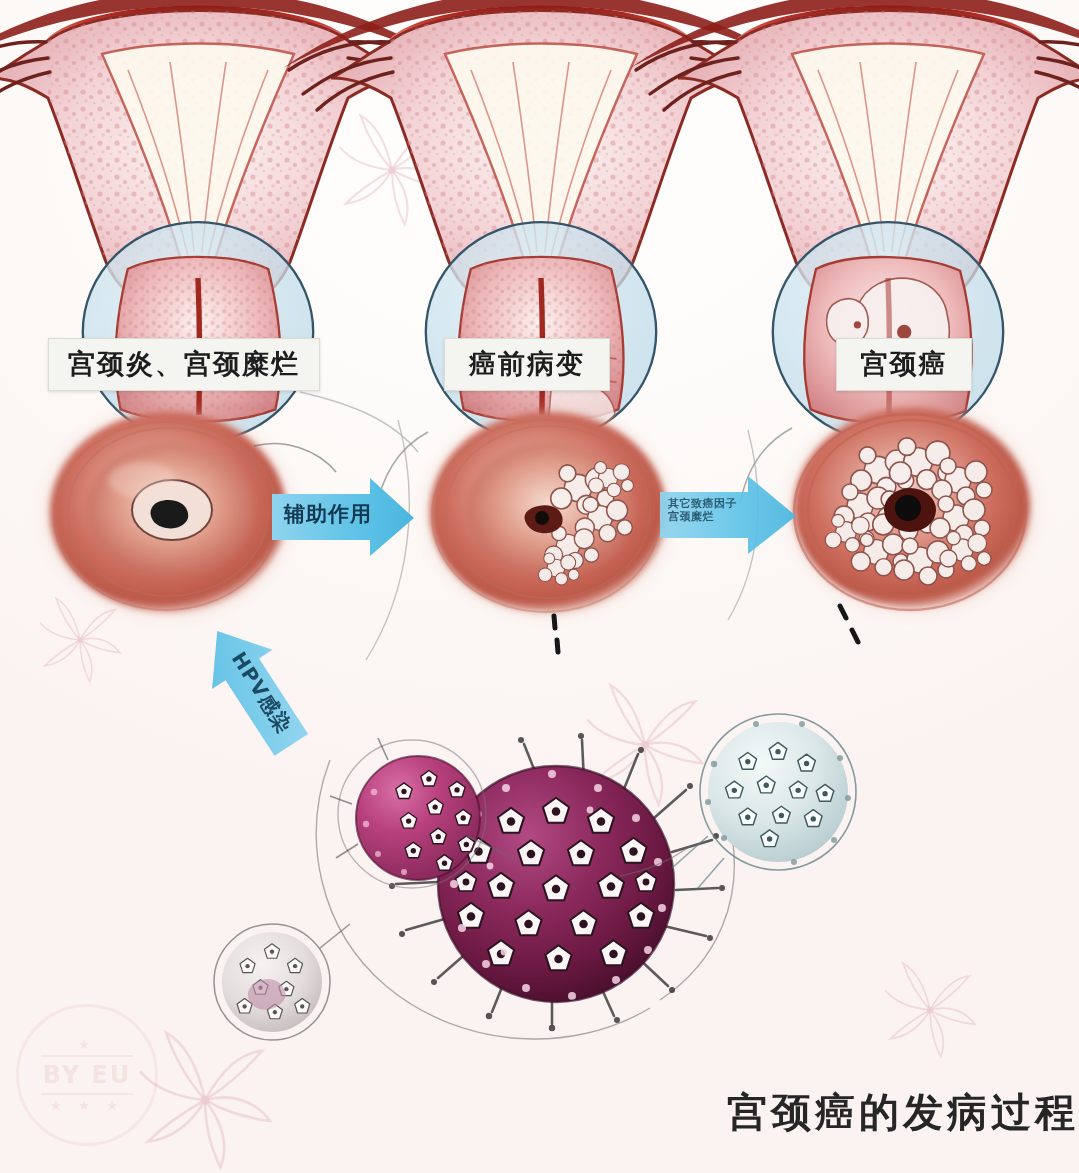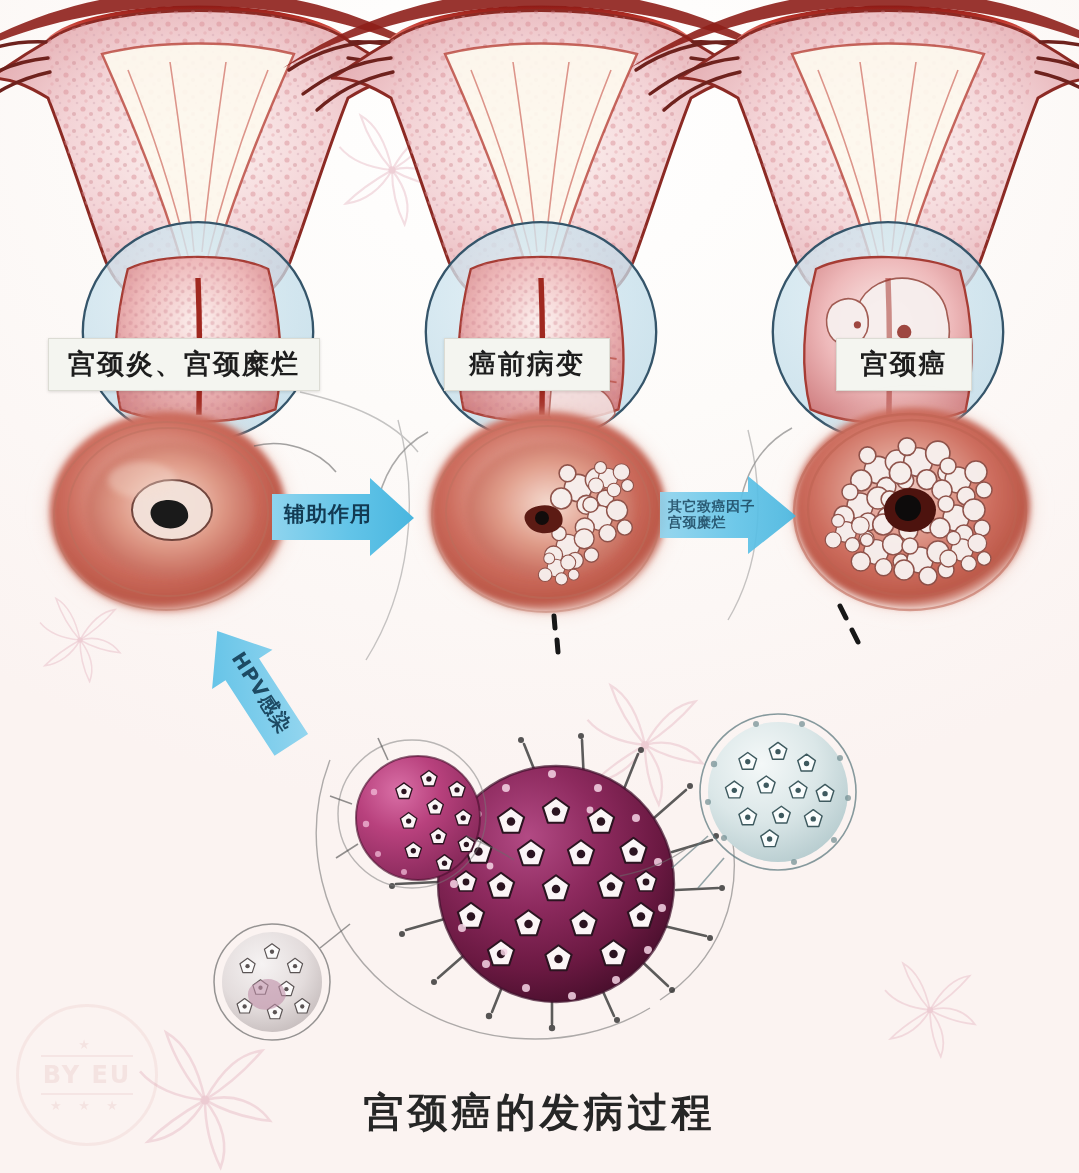--- a/index.html
+++ b/index.html
@@ -43,32 +43,32 @@
   
   .arrow-text {
     position:absolute;
     color:#123a52;
     font-weight:700;
     white-space:nowrap;
     line-height:1.15;
     font-family:"DejaVu Sans","Liberation Sans",sans-serif;
   }
   #arrow-label-0 { left:284px; top:502px; font-size:21px; letter-spacing:1px; }
-  #arrow-label-1 { left:668px; top:498px; font-size:14px; letter-spacing:0.5px; opacity:.78; }
+  #arrow-label-1 { left:668px; top:498px; font-size:11px; letter-spacing:0.5px; opacity:.78; }
   #arrow-label-2 {
     left:246px; top:648px; font-size:20px; letter-spacing:1px;
     transform: rotate(57deg); transform-origin: left top;
     color:#1d4a63;
   }
 
   
   #chart-title {
     position:absolute;
     left:0; right:0; top:1085px;
-    text-align:center;
+    text-align:right;
     font-size:40px;
     font-weight:700;
     color:#262626;
     letter-spacing:4px;
     font-family:"DejaVu Sans","Liberation Sans",sans-serif;
   }
 
   
   #watermark {
     position:absolute; left:16px; top:1004px;

